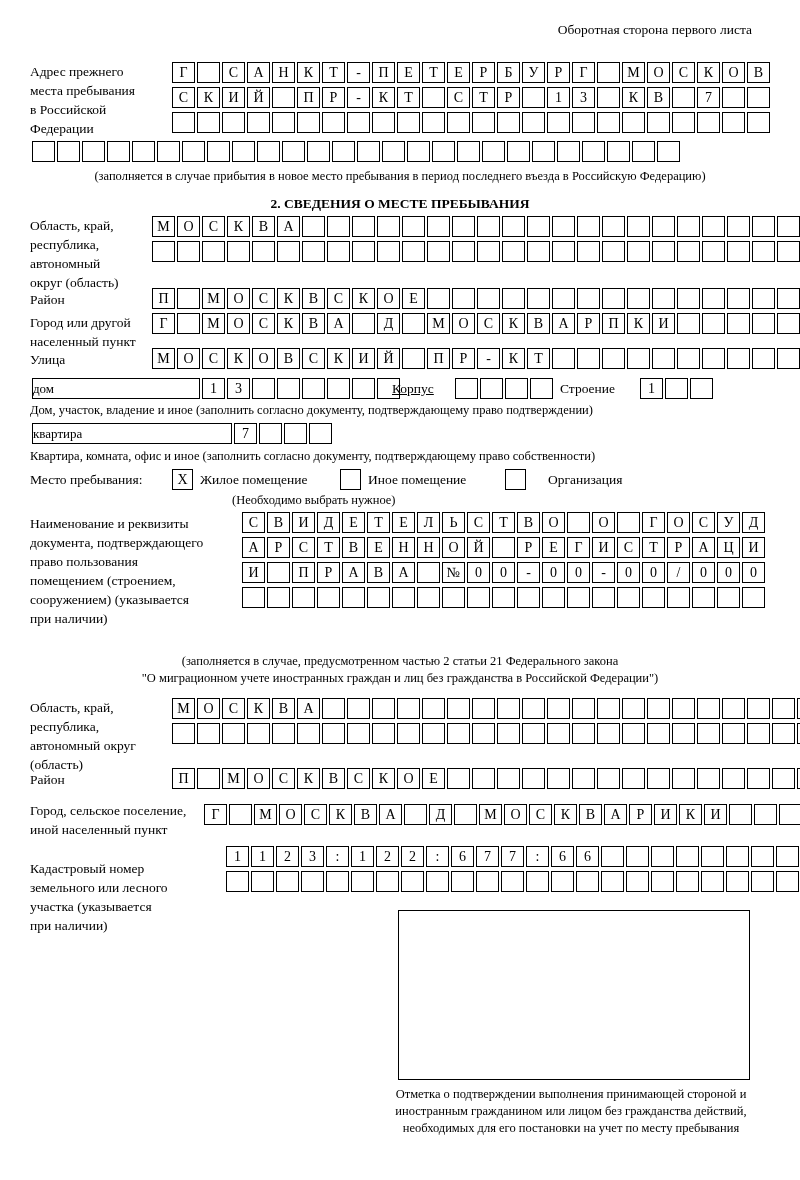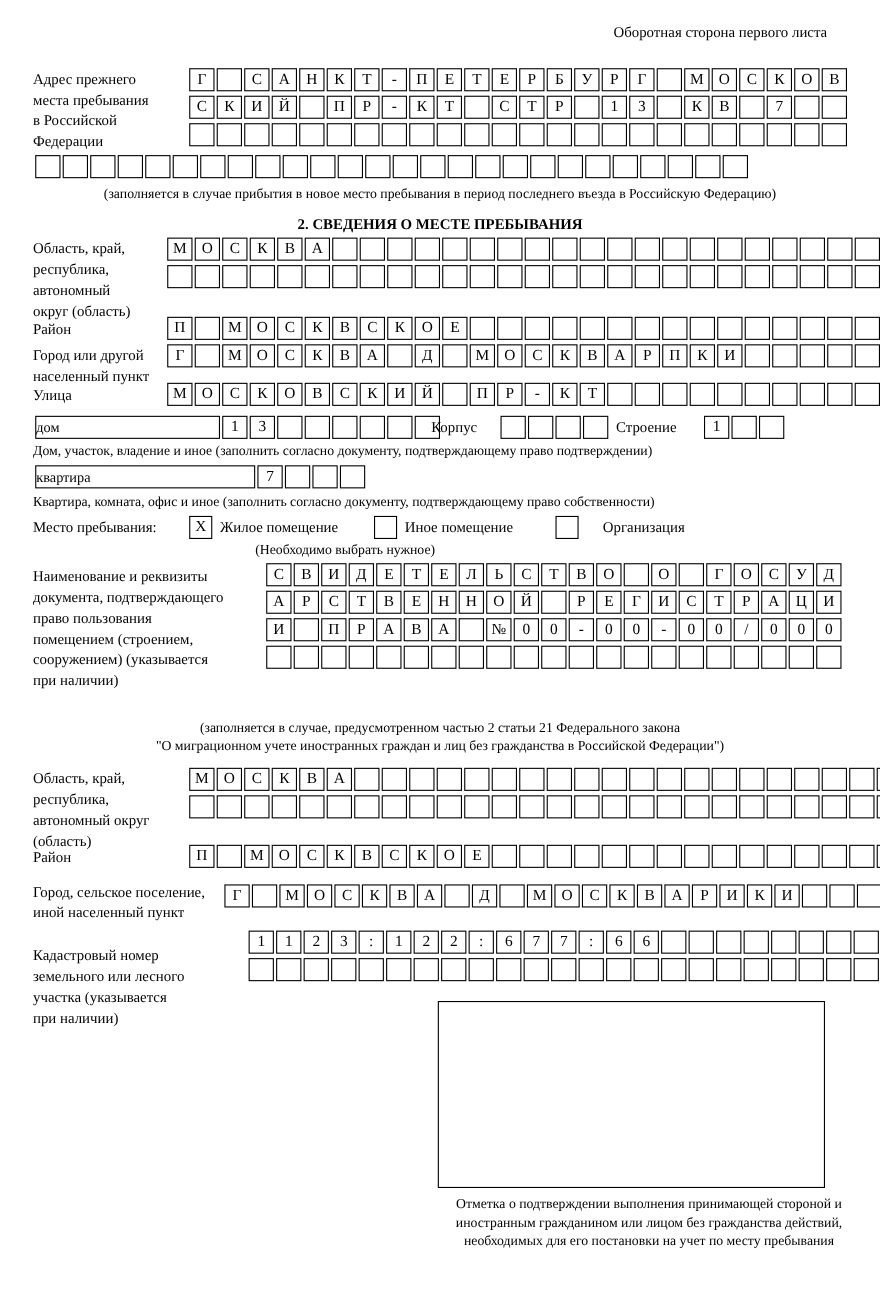--- a/index.html
+++ b/index.html
@@ -384,21 +384,21 @@
   <div class="cellrow" id="s2-house" style="left:202px; top:378px;">
       <div class="cell">1</div>
       <div class="cell">3</div>
       <div class="cell blank"></div>
       <div class="cell blank"></div>
       <div class="cell blank"></div>
       <div class="cell blank"></div>
       <div class="cell blank"></div>
       <div class="cell blank"></div>
     </div>
-  <div class="inline-label" style="left:392px; top:378px;">Корпус</div>
+  <div class="inline-label" style="left:392px; top:378px;text-decoration:underline;">Корпус</div>
   <div class="cellrow" id="s2-korpus" style="left:455px; top:378px;">
       <div class="cell blank"></div>
       <div class="cell blank"></div>
       <div class="cell blank"></div>
       <div class="cell blank"></div>
     </div>
   <div class="inline-label" style="left:560px; top:378px;">Строение</div>
   <div class="cellrow" id="s2-stroenie" style="left:640px; top:378px;">
       <div class="cell">1</div>
       <div class="cell blank"></div>
@@ -696,18 +696,18 @@
       <div class="cell blank"></div>
       <div class="cell blank"></div>
       <div class="cell blank"></div>
       <div class="cell blank"></div>
       <div class="cell blank"></div>
       <div class="cell blank"></div>
       <div class="cell blank"></div>
     </div>
 
   <div class="big-box" style="left:398px; top:910px; width:352px; height:170px;"></div>
-  <div class="footnote" style="left:396px; top:1086px; width:388px;">Отметка о подтверждении выполнения принимающей
+  <div class="footnote" style="left:377px; top:1086px; width:388px;">Отметка о подтверждении выполнения принимающей
 стороной и иностранным гражданином или лицом без
 гражданства действий, необходимых для его постановки
 на учет по месту пребывания</div>
 
 </div>
 
 </body></html>

